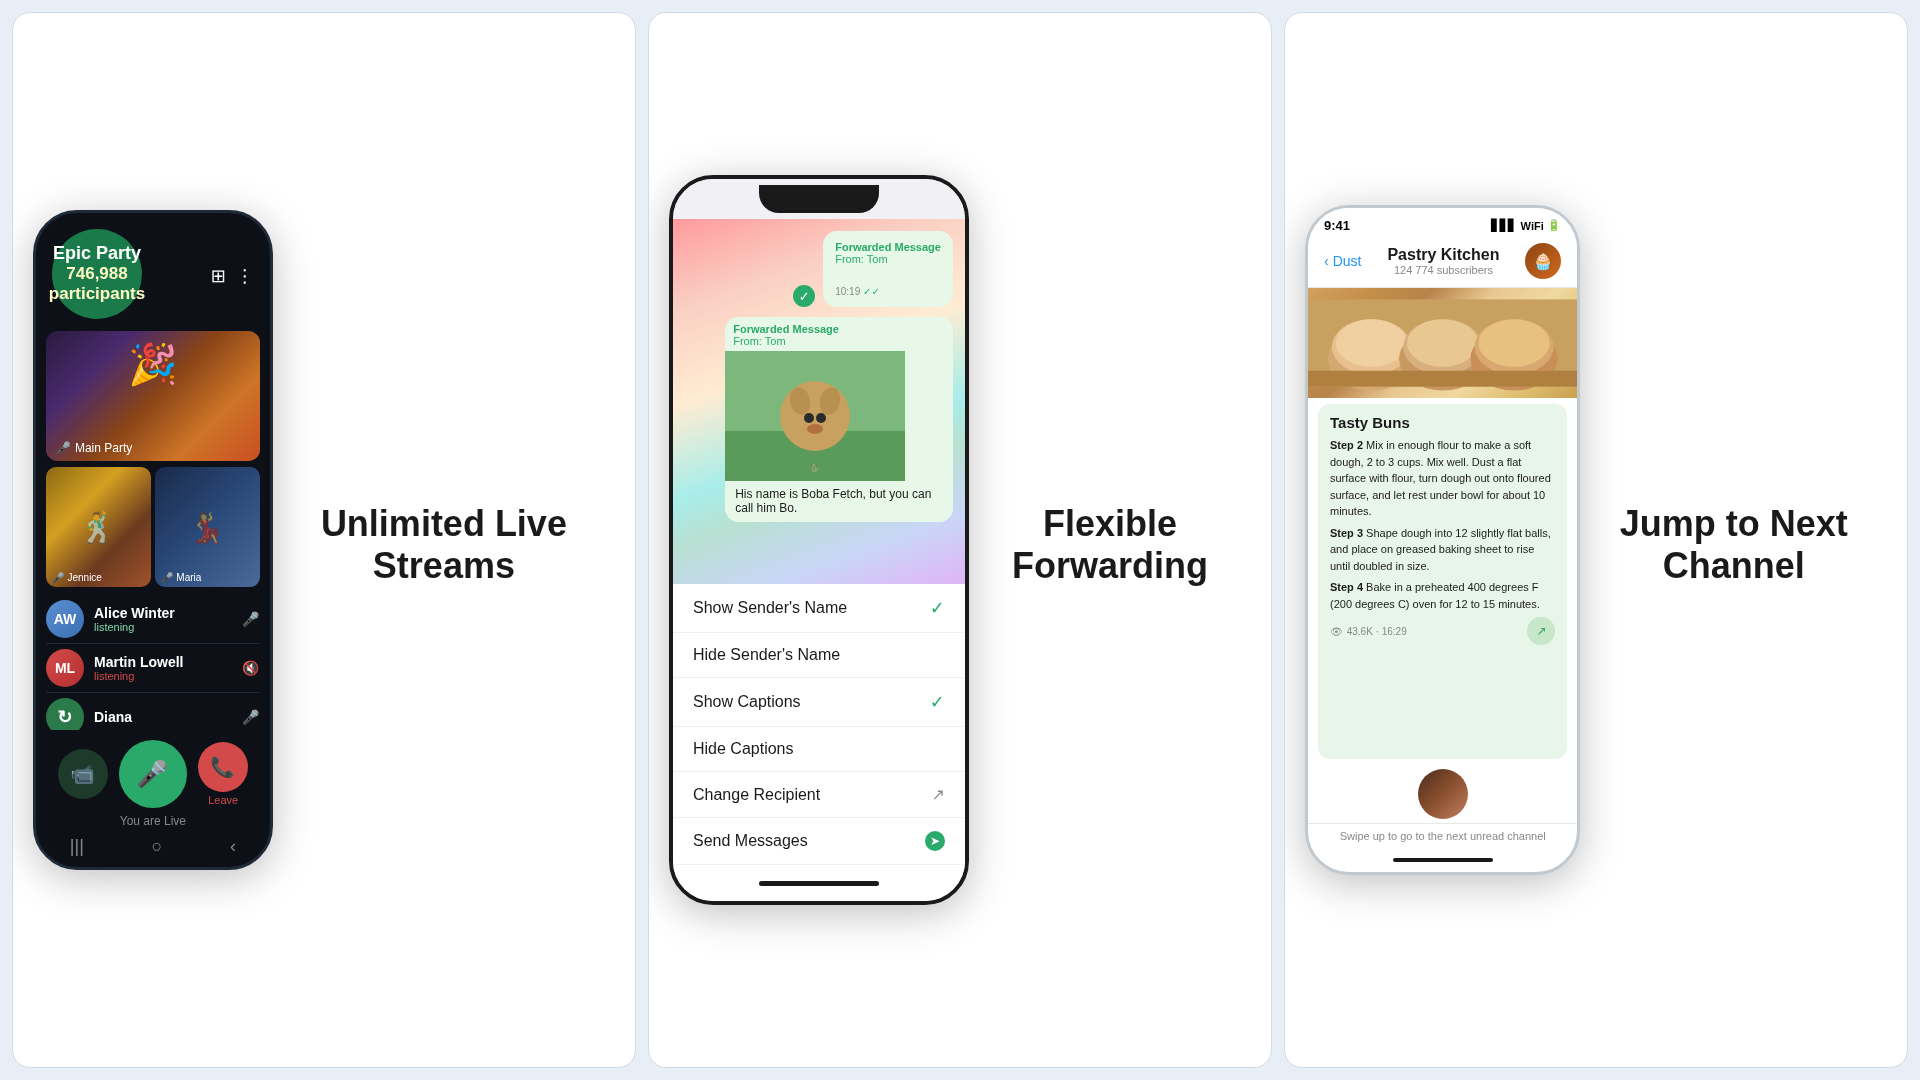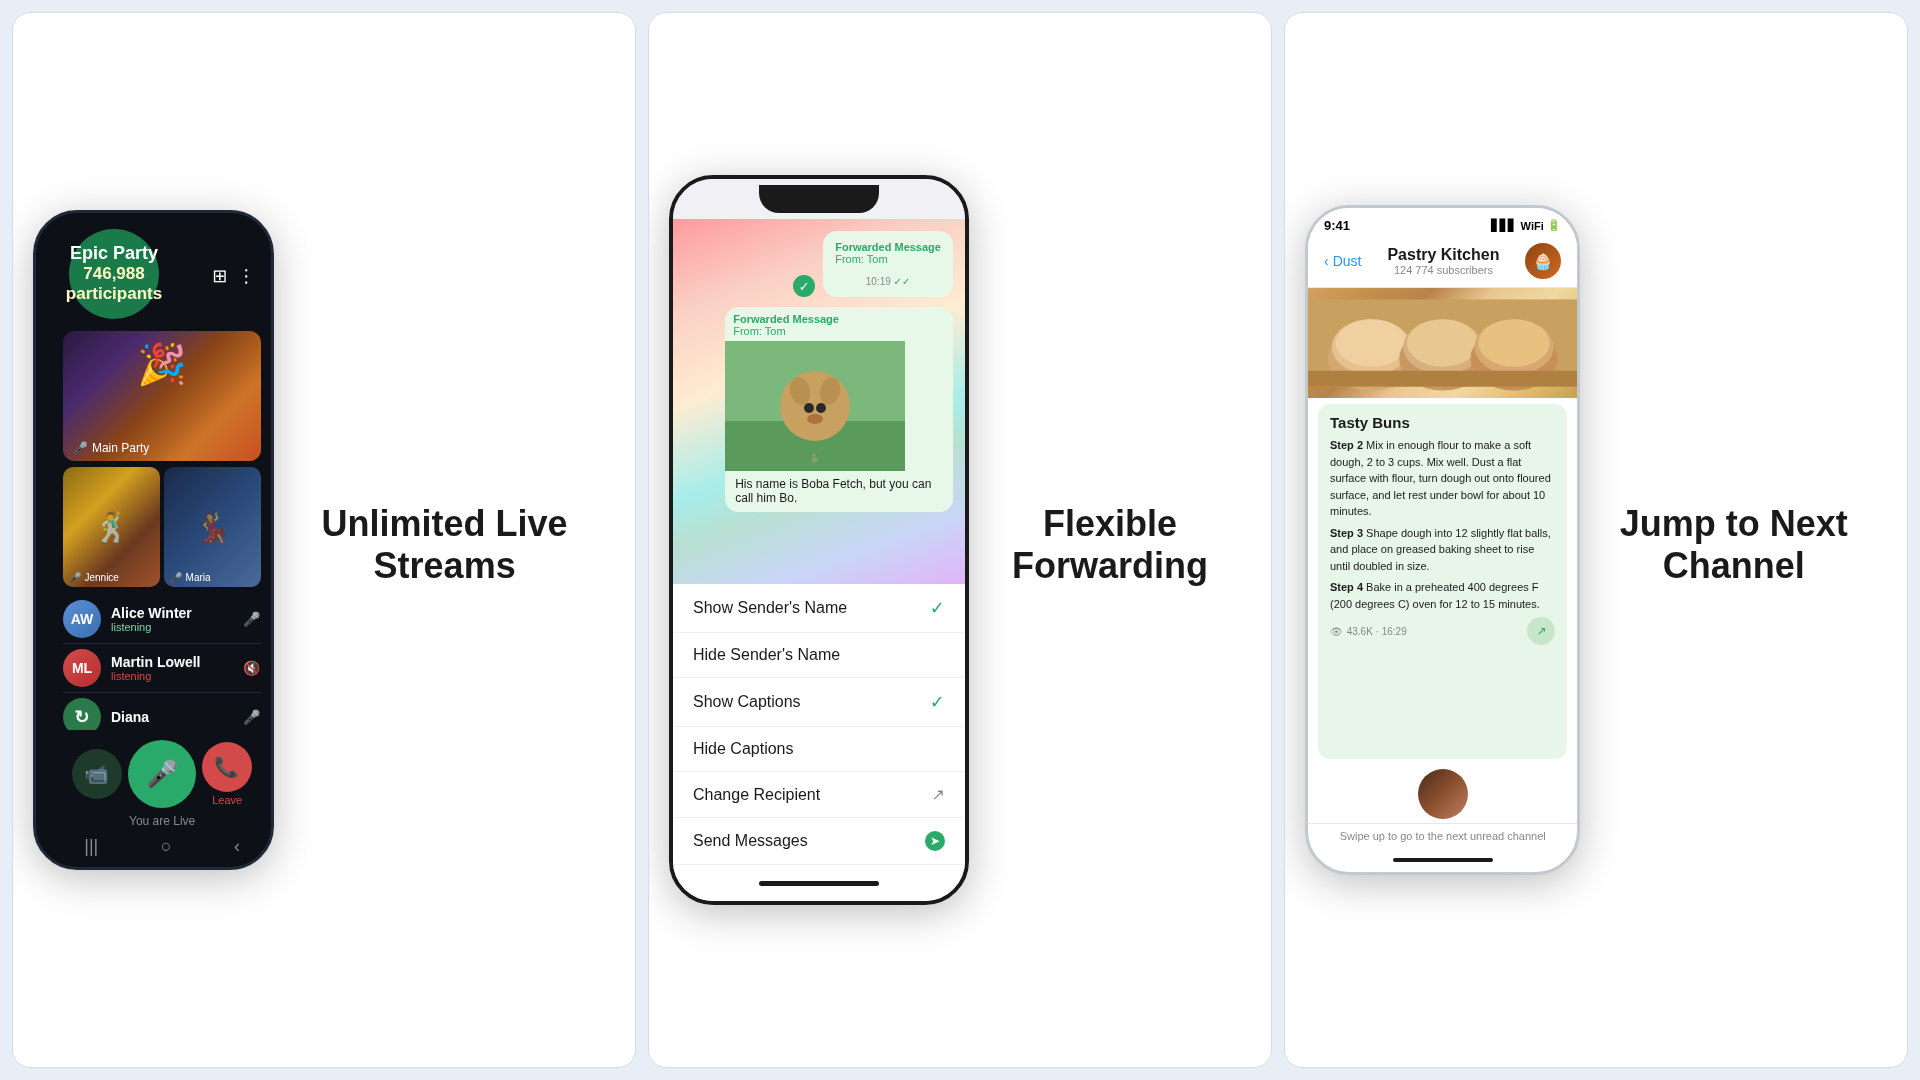--- a/index.html
+++ b/index.html
@@ -49,21 +49,20 @@
     }
 
     
     .phone-live {
       width: 278px;
       height: 660px;
       background: #0d1117;
       border: 3px solid #1e2a38;
       display: flex;
       flex-direction: column;
-      padding-left: 17px;
     }
     .live-header {
       padding: 16px 16px 8px;
       display: flex;
       align-items: center;
       justify-content: space-between;
     }
     .live-party-badge {
       background: #1a7a4a;
       border-radius: 50%;
@@ -314,22 +313,22 @@
     }
     .msg-text {
       font-size: 13px;
       color: #1a1a1a;
       margin-top: 4px;
       line-height: 1.4;
     }
     .msg-time {
       font-size: 10px;
       color: #888;
-      text-align: center;
-      margin-top: 11px;
+      text-align: left;
+      margin-top: 21px;
     }
     .msg-check {
       color: #2aaa6a;
     }
     .msg-bubble-img {
       background: #e8f8e8;
       border-radius: 14px;
       overflow: hidden;
       max-width: 85%;
       align-self: flex-end;

